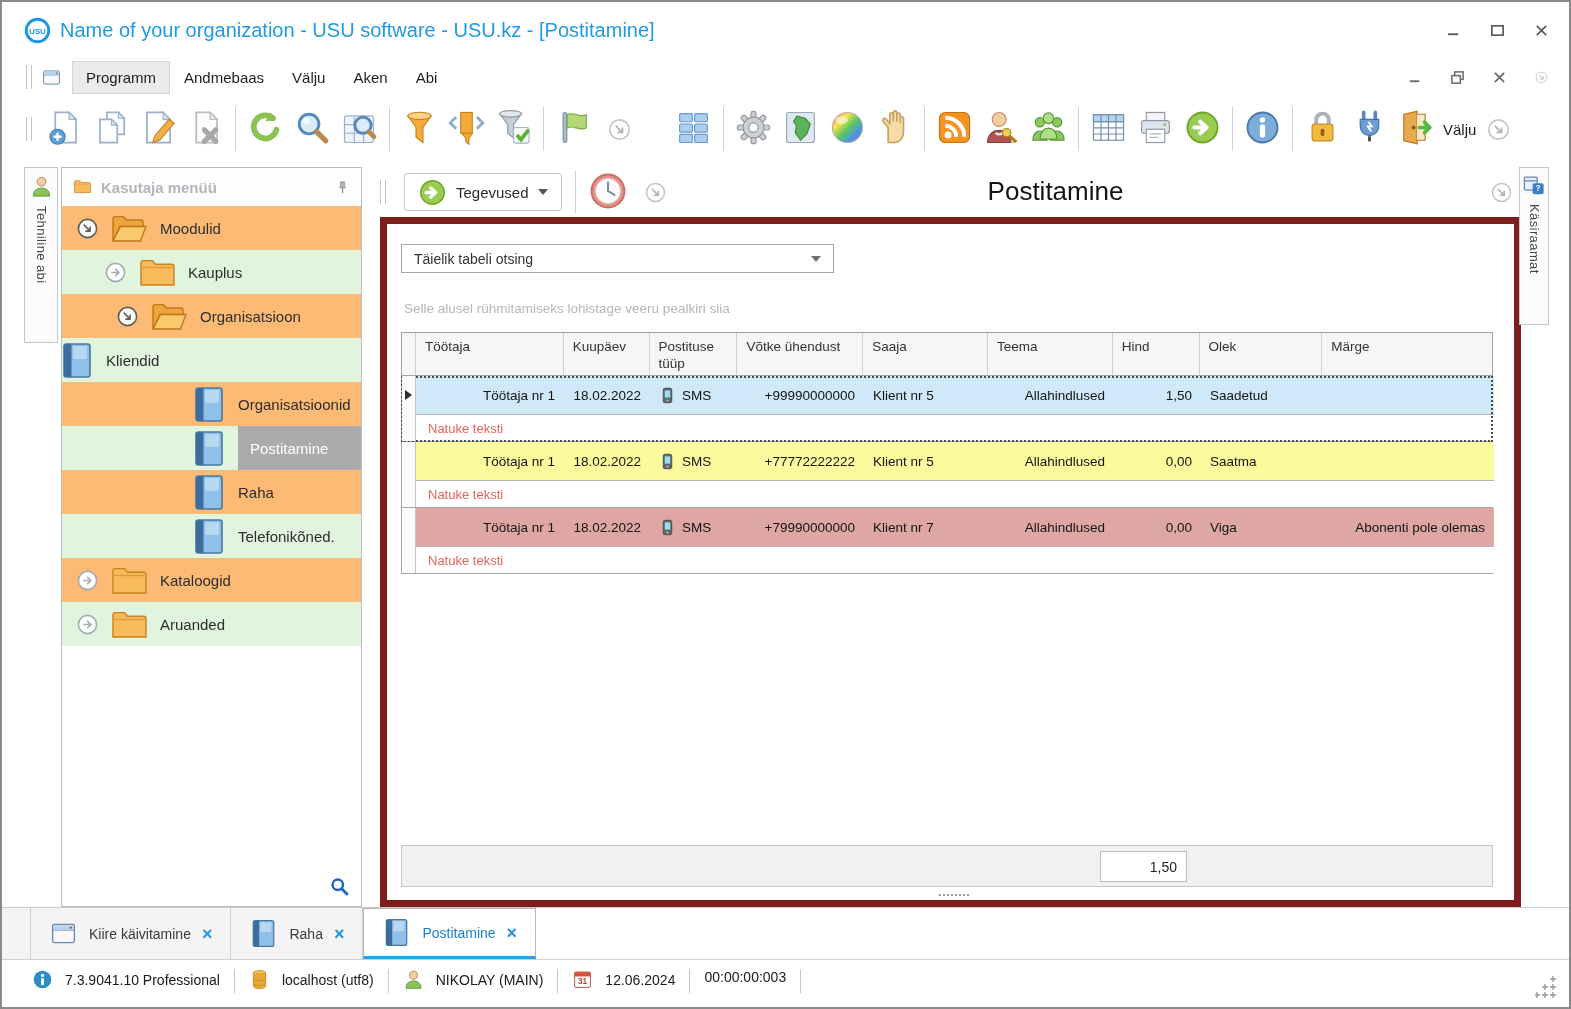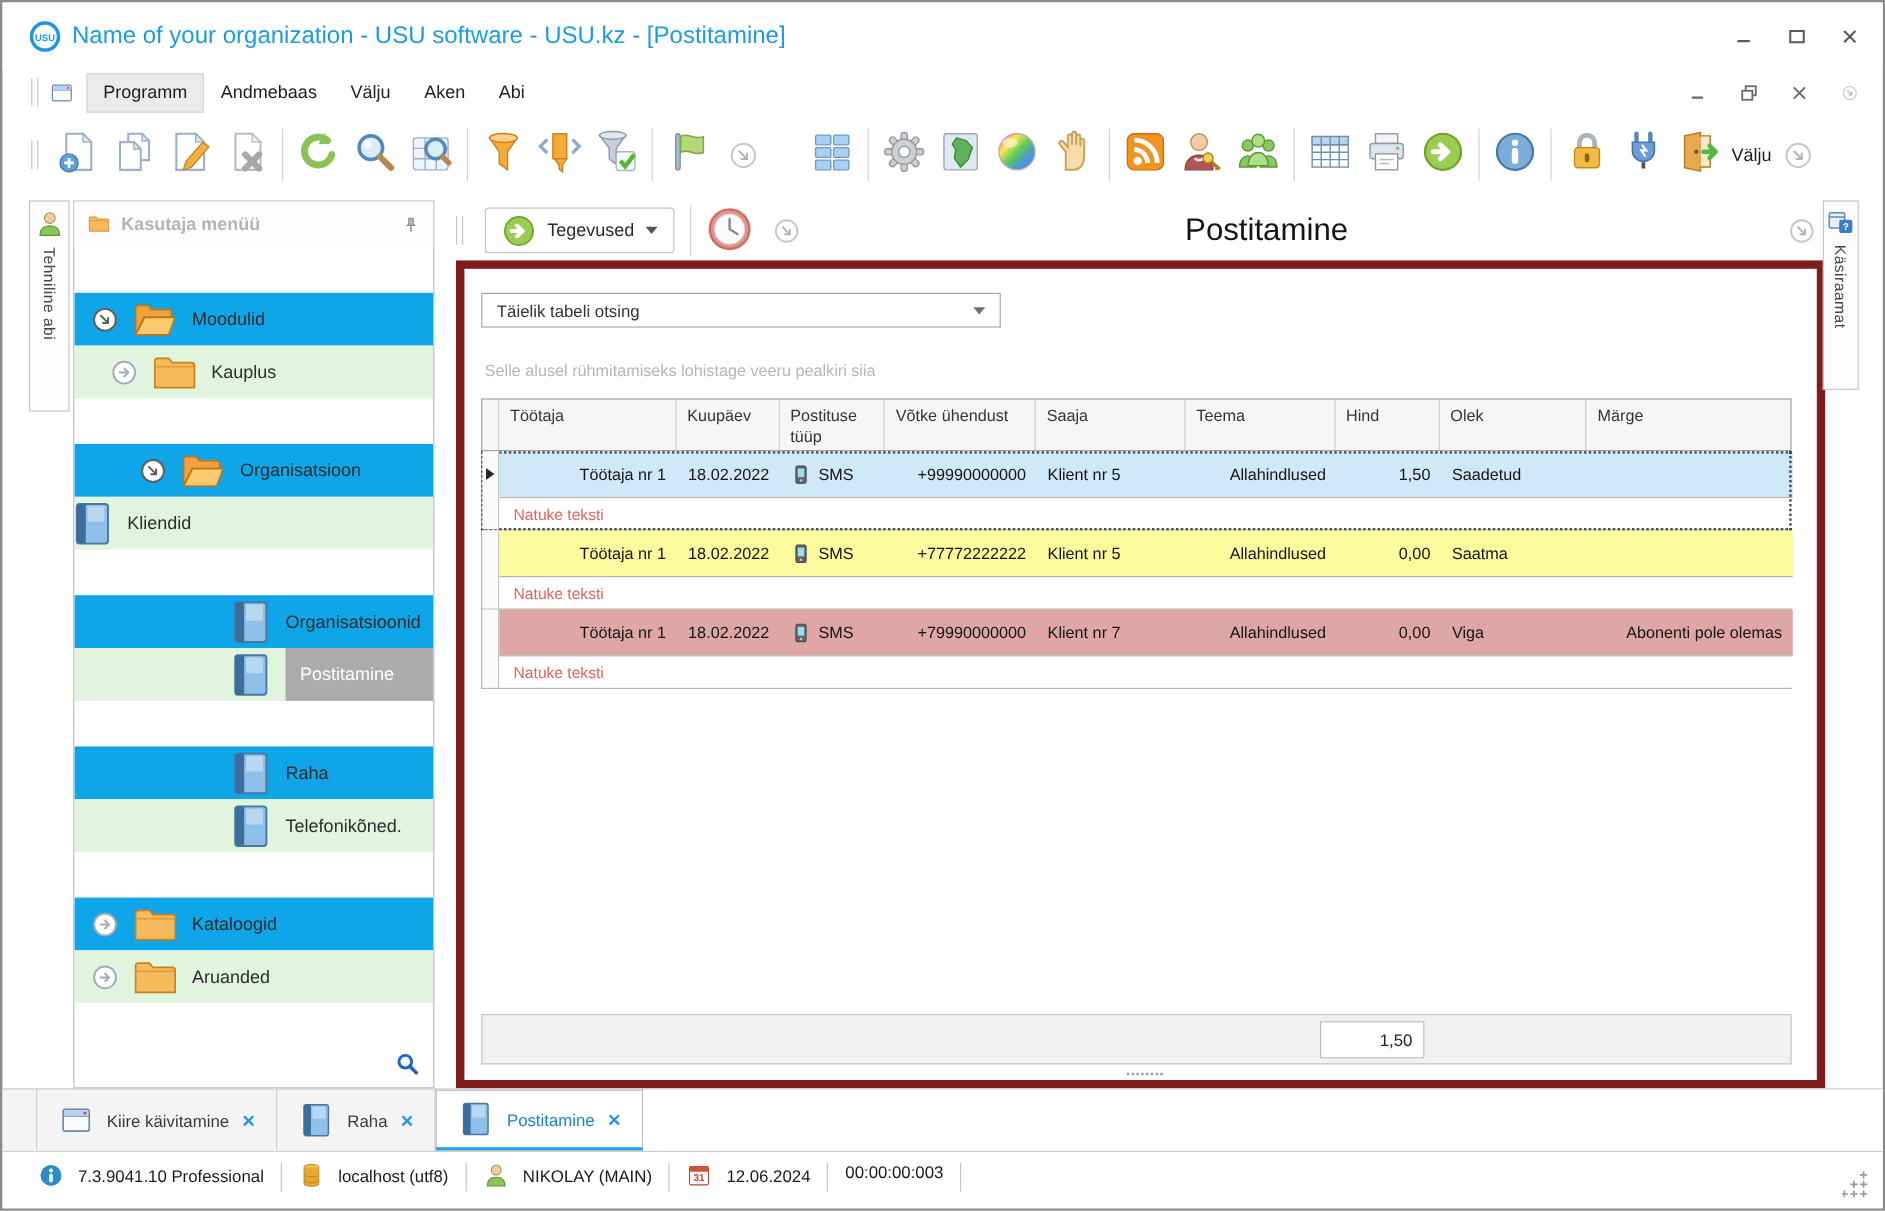--- a/index.html
+++ b/index.html
@@ -37,21 +37,21 @@
   .vtab-right{left:1517px;top:165px;width:30px;height:158px;padding-top:6px;}
   .vlabel{writing-mode:vertical-rl;font-size:13px;color:#464646;margin-top:8px;letter-spacing:.4px;}
 
   
   .sidebar{position:absolute;left:59px;top:165px;width:301px;height:740px;background:#fff;border:1px solid #b9bdc1;}
   .sb-header{height:38px;display:flex;align-items:center;padding:0 11px;gap:9px;background:#fdfdfd;}
   .sb-title{font-size:15px;font-weight:bold;color:#b2b6ba;flex:1;}
   .sb-header svg{flex:0 0 auto;}
   .tree{overflow:hidden;}
   .trow{height:44px;display:flex;align-items:center;}
-  .trow.blue{background:#0ea5e9;margin-top:38px;} .trow.green{background:#e1f4de;}
+  .trow.blue{background:#fdba74;} .trow.green{background:#e1f4de;}
   .texp{width:23px;height:23px;margin-right:11px;flex:0 0 auto;}
   .tico-folder{width:39px;height:31px;margin-right:11px;flex:0 0 auto;}
   .tico-book{width:30px;height:37px;margin-right:14px;flex:0 0 auto;}
   .tlabel{font-size:15px;color:#2d2d2d;white-space:nowrap;}
   .tsel{flex:1;align-self:stretch;background:#ababab;display:flex;align-items:center;padding-left:12px;}
   .tsel .tlabel{color:#fff;}
   .sb-search{position:absolute;right:11px;bottom:9px;width:21px;height:21px;}
 
   
   .main{position:absolute;left:378px;top:165px;width:1141px;height:740px;}
@@ -435,21 +435,21 @@
           <span class="texp"><svg viewBox="0 0 24 24">
               <circle cx="12" cy="12" r="9.5" fill="#fff" stroke="#5e5e5e" stroke-width="1.7"></circle>
               <path d="M8 8l6.5 6.5m.2-4.7v5h-5" fill="none" stroke="#5e5e5e" stroke-width="1.7"></path>
             </svg></span>
           <span class="tico-folder"><svg viewBox="0 0 39 31">
               <path d="M3 28V6c0-1.4.9-2.4 2.3-2.4h8.2l3 3.4h14.2c1.4 0 2.3 1 2.3 2.4v4H10z" fill="#f0a23c" stroke="#c07818" stroke-width="1.4"></path>
               <path d="M10.5 13.5H36L30.5 28H3z" fill="#fbc96e" stroke="#c07818" stroke-width="1.4"></path>
             </svg></span>
           <span class="tlabel">Moodulid</span>
         </div>
-        <div class="trow green" style="padding-left: 30px;">
+        <div class="trow green" style="padding-left: 42px;">
           <span class="texp"><svg viewBox="0 0 24 24">
               <circle cx="12" cy="12" r="9.5" fill="#fff" stroke="#a4acb4" stroke-width="1.7"></circle>
               <path d="M7.5 12h8m-3.8-3.8L15.5 12l-3.8 3.8" fill="none" stroke="#a4acb4" stroke-width="1.7"></path>
             </svg></span>
           <span class="tico-folder"><svg viewBox="0 0 39 31">
               <path d="M3 28V6c0-1.4.9-2.4 2.3-2.4h9.2l3 3.6h16.2c1.4 0 2.3 1 2.3 2.4V28z" fill="#f7bb5e" stroke="#c8821e" stroke-width="1.4"></path>
               <path d="M3 10.5h33" stroke="#e09a36" stroke-width="1.4"></path>
             </svg></span>
           <span class="tlabel">Kauplus</span>
         </div>

